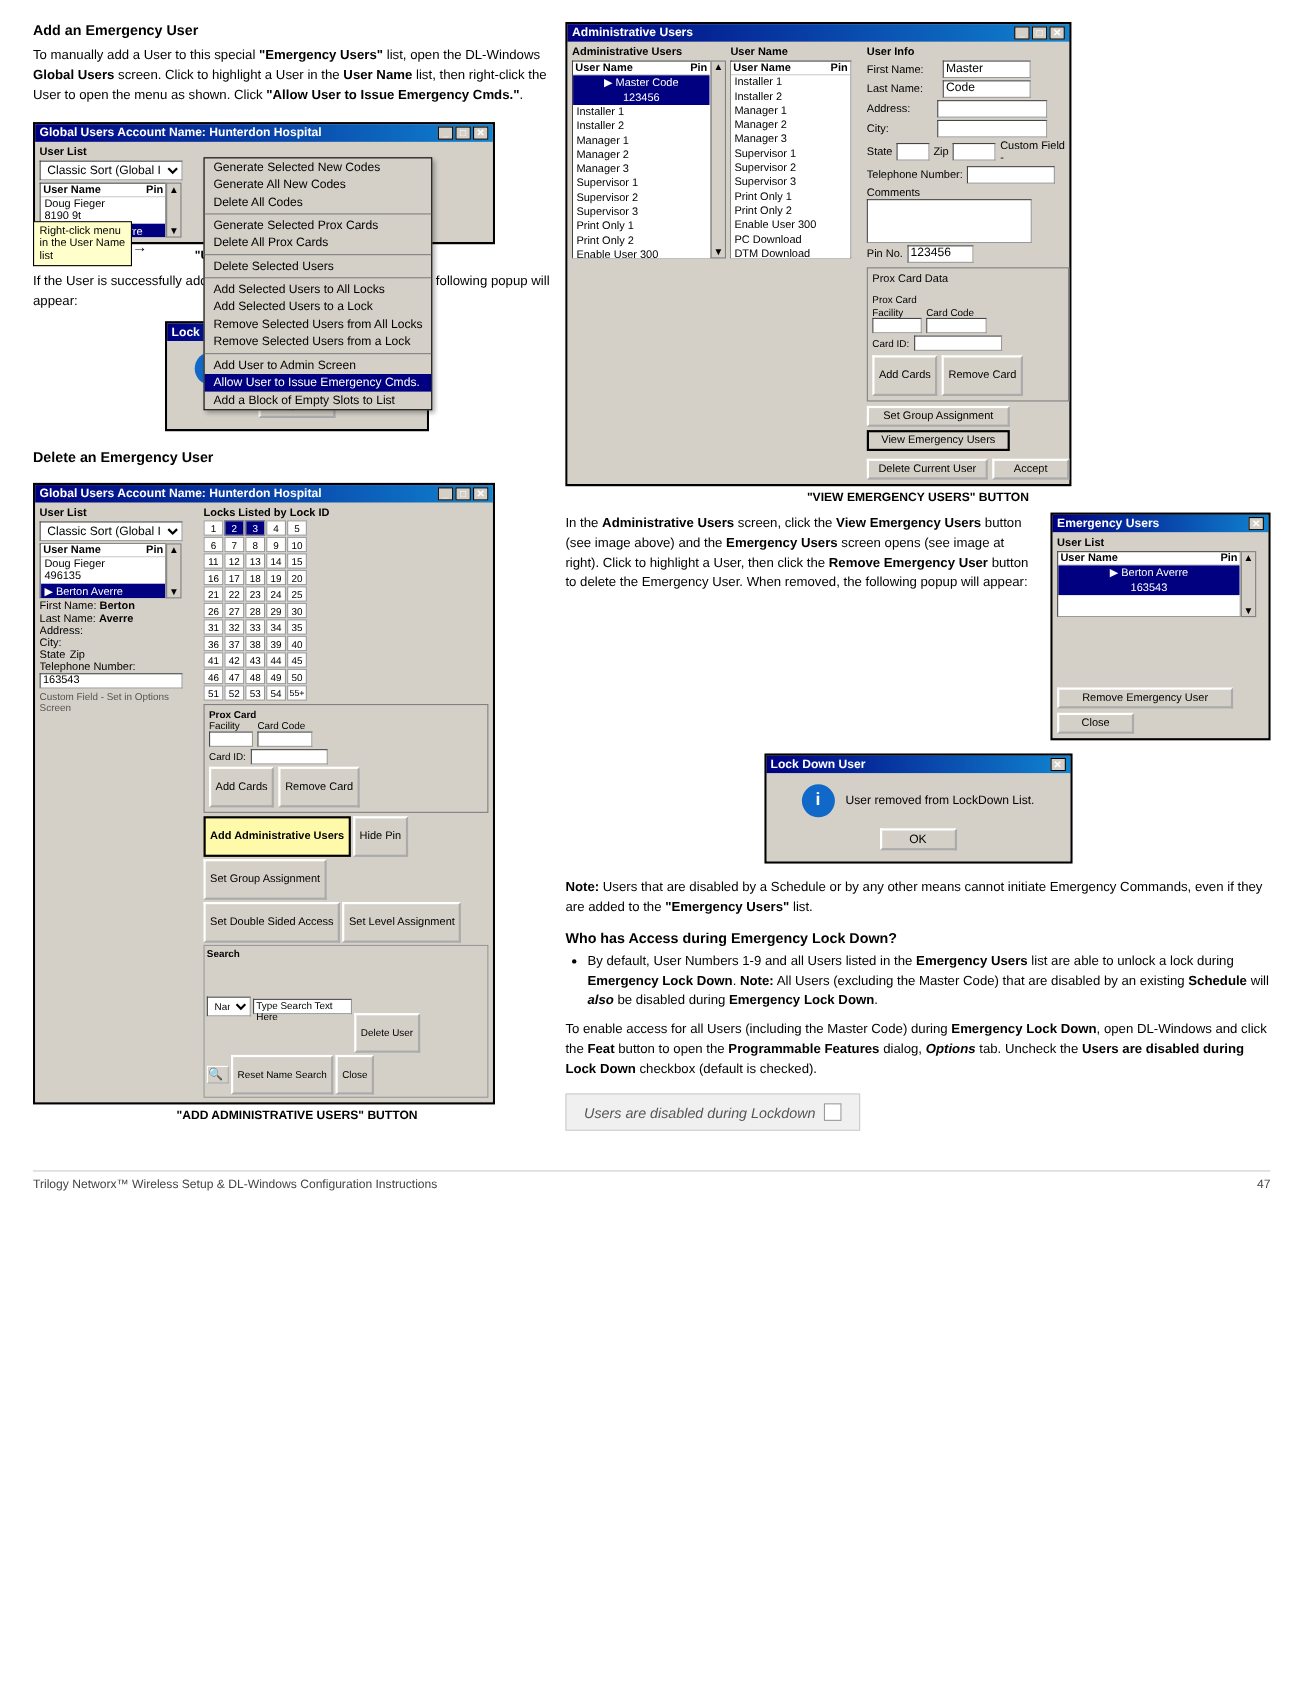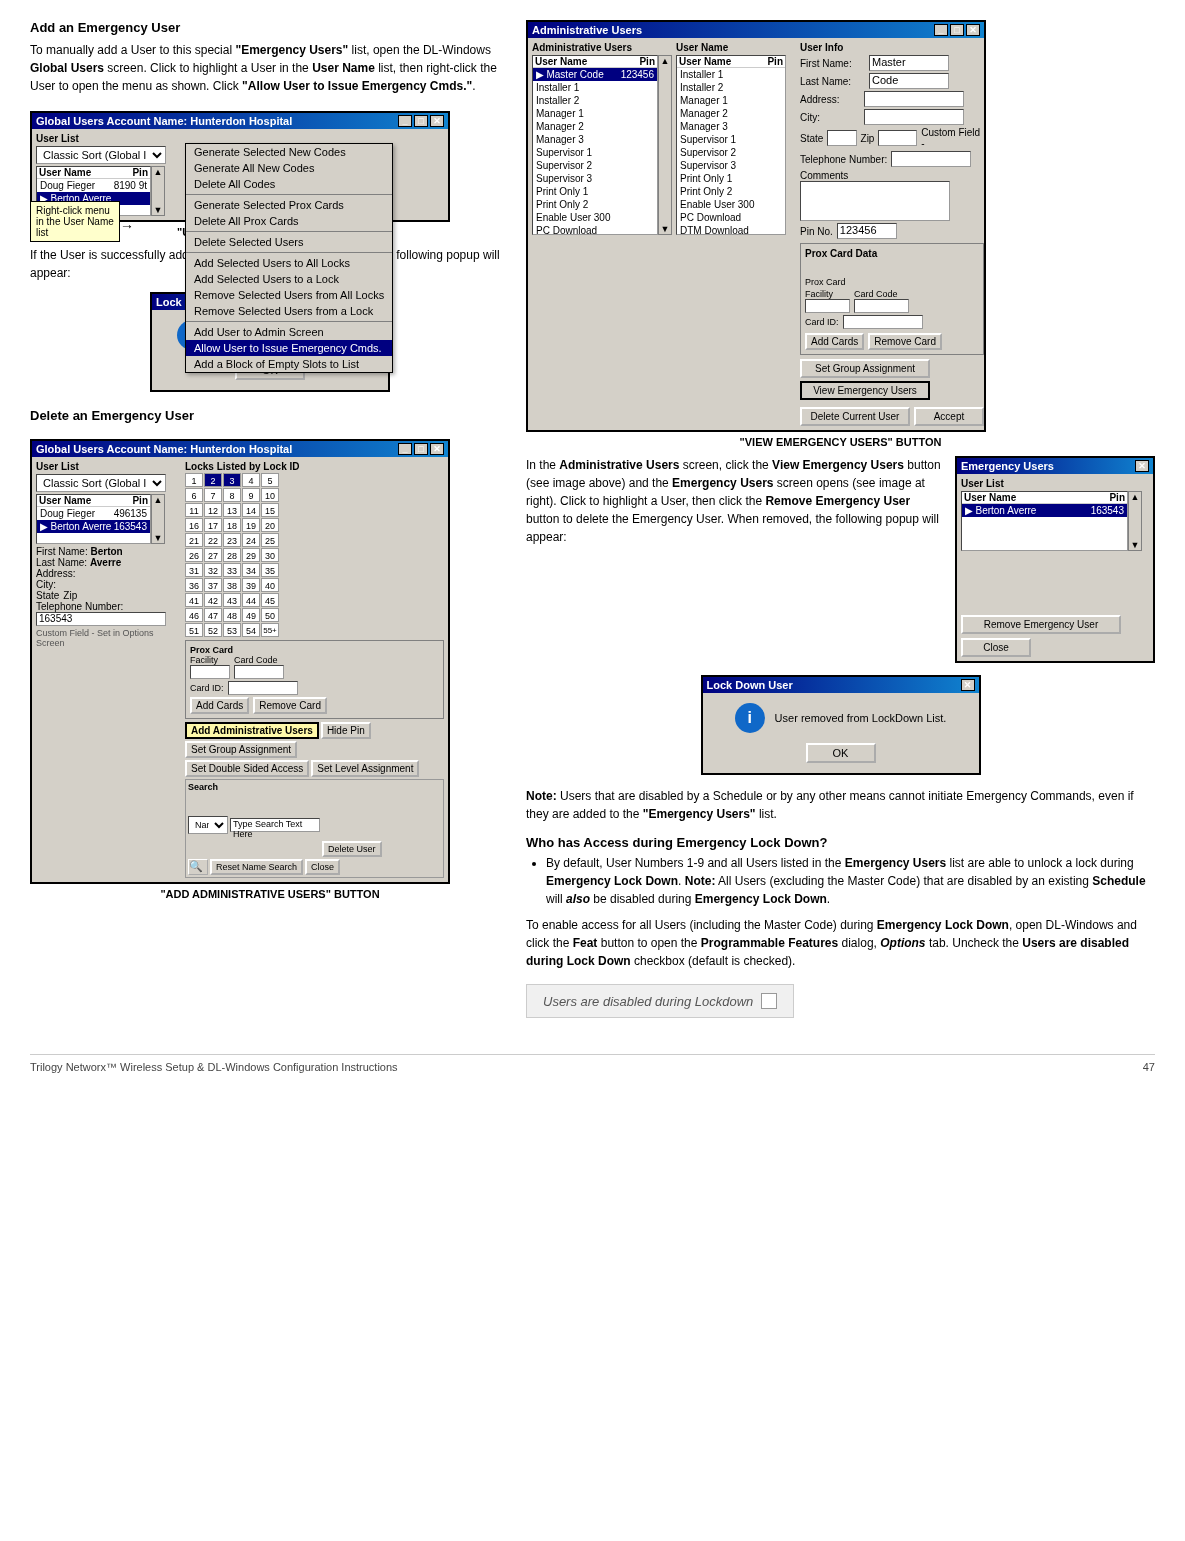--- a/index.html
+++ b/index.html
@@ -10,21 +10,21 @@
       color: #000;
       width: 1185px;
       min-height: 1541px;
     }
     .page {
       width: 1185px;
       padding: 20px 30px;
     }
     .two-col {
       display: flex;
-      gap: 16px;
+      gap: 4px;
     }
     .left-col {
       width: 480px;
       flex-shrink: 0;
     }
     .right-col {
       flex: 1;
     }
     h2 {
       font-size: 13px;
@@ -82,20 +82,21 @@
     }
     .list-box {
       background: #fff;
       border: 1px inset #999;
       overflow-y: auto;
     }
     .list-box-item {
       padding: 1px 3px;
       white-space: nowrap;
       font-size: 11px;
+      flex-direction: column;
     }
     .list-box-item.selected {
       background: #000080;
       color: #fff;
     }
     .list-box-item.arrow {
       display: flex;
       align-items: center;
       gap: 2px;
     }
@@ -122,34 +123,34 @@
       font-size: 11px;
       padding: 2px 8px;
       cursor: pointer;
       min-width: 70px;
       text-align: center;
     }
     .win-button-small {
       background: #d4d0c8;
       border: 2px outset #fff;
       font-size: 10px;
-      padding: 1px 4px;
+      padding: 11px 4px;
       cursor: pointer;
       text-align: center;
     }
     .section-box {
       border: 1px solid #808080;
       padding: 4px;
       margin-bottom: 4px;
       background: #d4d0c8;
     }
     .section-box-label {
       font-size: 10px;
-      font-weight: bold;
-      margin-bottom: 18px;
+      font-weight: normal;
+      margin-bottom: 8px;
     }
     .grid-numbers {
       display: grid;
       grid-template-columns: repeat(5, 20px);
       gap: 1px;
     }
     .grid-cell {
       width: 18px;
       height: 14px;
       border: 1px solid #999;

